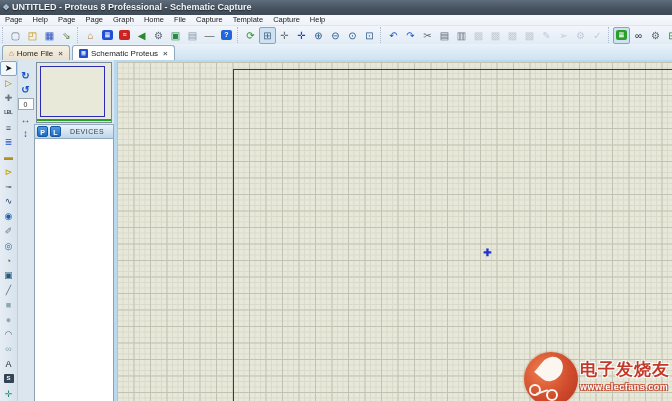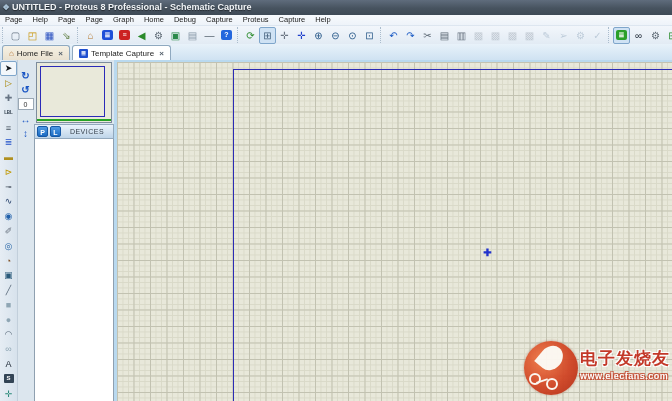--- a/index.html
+++ b/index.html
@@ -89,21 +89,21 @@
       linear-gradient(90deg,#c2c2b1 1px,transparent 1px),
       linear-gradient(#d9d9c8 1px,transparent 1px),
       linear-gradient(90deg,#d9d9c8 1px,transparent 1px);
     background-size:16.5px 16.5px,16.5px 16.5px,5.5px 5.5px,5.5px 5.5px;}
   .sheet-border{position:absolute;left:116px;top:7px;right:-1px;bottom:-1px;
     border-left:1px solid #2b2bb4;border-top:1px solid #2b2bb4;}
   .cursor-cross{position:absolute;left:365px;top:185px;width:11px;height:11px;
     color:#2233cc;font-size:10px;line-height:11px;text-align:center;font-weight:bold;}
 
   
-  .watermark{position:absolute;right:2px;bottom:14px;display:flex;align-items:flex-end;opacity:.95;}
+  .watermark{position:absolute;right:2px;bottom:3px;display:flex;align-items:flex-end;opacity:.95;}
   .wm-logo{position:relative;width:54px;height:54px;margin-bottom:-8px;border-radius:50%;
     background:radial-gradient(circle at 35% 35%,#f07a48,#d04424 55%,#b22c14);
     box-shadow:0 0 3px rgba(120,40,20,.4);}
   .wm-flame{position:absolute;left:16px;top:4px;width:22px;height:26px;background:#fdf8f2;
     border-radius:60% 60% 60% 0;transform:rotate(40deg);}
   .wm-dot1,.wm-dot2{position:absolute;width:8px;height:8px;border:2px solid #fdf8f2;
     border-radius:50%;background:transparent;}
   .wm-dot1{left:5px;bottom:10px;}
   .wm-dot2{left:22px;bottom:5px;}
   .wm-line{position:absolute;left:12px;bottom:13px;width:12px;height:2px;background:#fdf8f2;
@@ -121,23 +121,23 @@
 
   <div class="titlebar"><span class="app-ic">❖</span><span>UNTITLED - Proteus 8 Professional - Schematic Capture</span></div>
 
   <div class="menubar" id="menu-bar">
       <span class="menu-item">Page</span>
       <span class="menu-item">Help</span>
       <span class="menu-item">Page</span>
       <span class="menu-item">Page</span>
       <span class="menu-item">Graph</span>
       <span class="menu-item">Home</span>
-      <span class="menu-item">Debug</span>
+      <span class="menu-item">File</span>
       <span class="menu-item">Capture</span>
-      <span class="menu-item">Proteus</span>
+      <span class="menu-item">Template</span>
       <span class="menu-item">Capture</span>
       <span class="menu-item">Help</span>
     </div>
 
   <div class="toolbar" id="tool-bar">
       <div class="tb-group">
         <span class="tb-ic" style="color: rgb(108, 122, 136);">▢</span>
         <span class="tb-ic" style="color: rgb(200, 146, 0);">◰</span>
         <span class="tb-ic" style="color: rgb(42, 80, 192);">▦</span>
         <span class="tb-ic" style="color: rgb(90, 122, 58);">⇘</span>
@@ -195,21 +195,21 @@
     </div>
 
   <div class="tabbar" id="tab-bar">
       <div class="tab">
         <span class="t-ic" style="color: rgb(181, 114, 47);">⌂</span>
         <span class="t-label">Home File</span>
         <span class="t-close">×</span>
       </div>
       <div class="tab active">
         <span class="t-tile" style="background: rgb(32, 80, 208);">≣</span>
-        <span class="t-label">Template Capture</span>
+        <span class="t-label">Schematic Proteus</span>
         <span class="t-close">×</span>
       </div>
     </div>
 
   <div class="content">
 
     <div class="toolcol" id="side-toolbar">
         <span class="sb-ic active" style="color: rgb(16, 20, 24);">➤</span>
         <span class="sb-ic" style="color: rgb(168, 132, 0);">▷</span>
         <span class="sb-ic" style="color: rgb(102, 115, 131);">✚</span>

